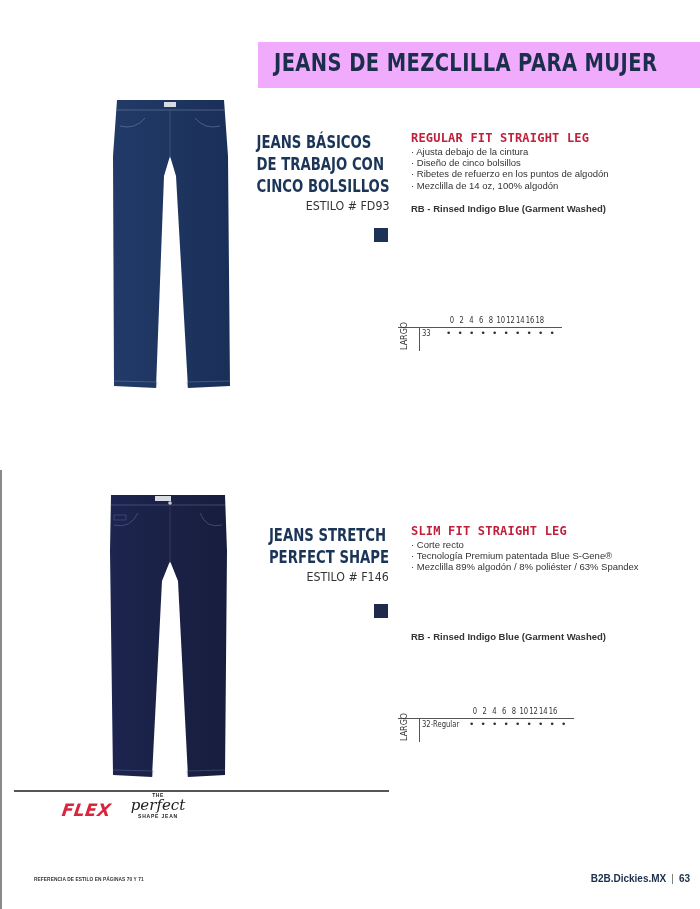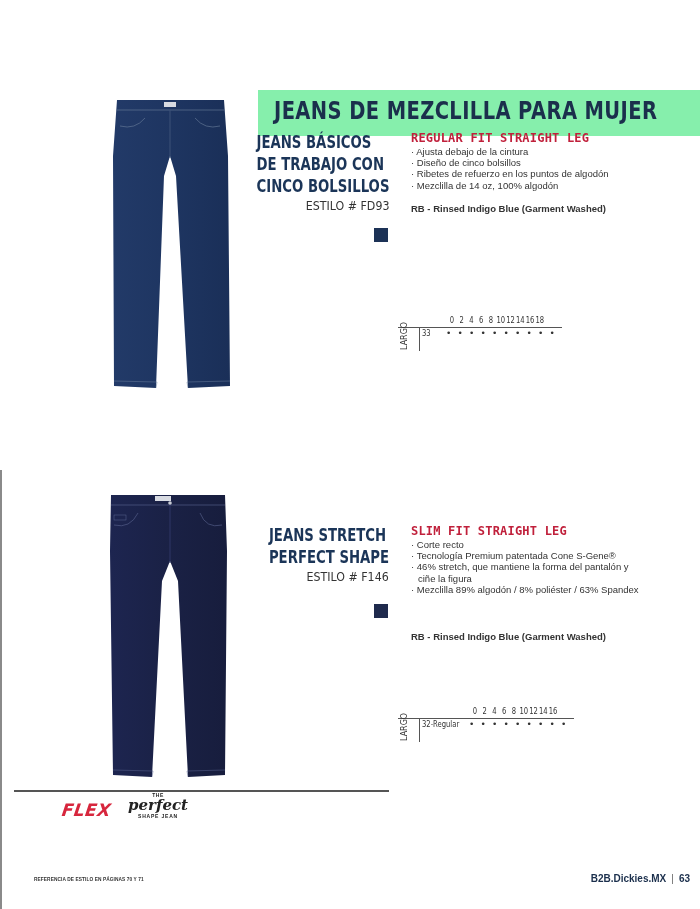--- a/index.html
+++ b/index.html
@@ -1,21 +1,21 @@
 <!DOCTYPE html>
 <html><head>
   <meta charset="utf-8">
   <style>
     * { margin: 0; padding: 0; box-sizing: border-box; }
     html, body { width: 700px; height: 909px; background: #ffffff; overflow: hidden; }
     body { position: relative; font-family: "Liberation Sans", sans-serif; color: #1c2a44; }
 
     .left-rule { position: absolute; left: 0; top: 470px; width: 2px; height: 439px; background: #8a8a8a; }
 
-    .banner { position: absolute; left: 258px; top: 42px; width: 442px; height: 46px; background: #86efac; margin-top: 48px; }
+    .banner { position: absolute; left: 258px; top: 42px; width: 442px; height: 46px; background: #f0abfc; }
     .banner-title { position: absolute; left: 16px; top: 6px; font-family: "DejaVu Sans", sans-serif; font-weight: bold; font-size: 25px; letter-spacing: 0.5px; color: #1b2f4c; transform: scaleX(0.78); transform-origin: left center; white-space: nowrap; }
 
     
     .jeans { position: absolute; }
     .jeans svg { display: block; }
 
     .prod-title { position: absolute; text-align: left; font-family: "DejaVu Sans", sans-serif; font-weight: bold; color: #1b3558; font-size: 17px; line-height: 22px; white-space: nowrap; }
     .prod-title span { display: block; transform: scaleX(0.78); transform-origin: right center; }
     .style-no { position: absolute; text-align: right; font-family: "DejaVu Sans", sans-serif; font-size: 13px; color: #333; white-space: nowrap; transform: scaleX(0.85); transform-origin: right center; }
     .swatch { position: absolute; width: 14px; height: 14px; }
@@ -33,21 +33,21 @@
     .size-vline { position: absolute; left: 21px; top: 11px; width: 1px; height: 24px; background: #555; }
     .largo { position: absolute; left: 2px; top: 34px; font-size: 8px; transform: rotate(-90deg); transform-origin: left top; white-space: nowrap; }
     .row-label { position: absolute; left: 24px; top: 13px; font-size: 8px; white-space: nowrap; transform: scaleX(0.85); transform-origin: left top; }
     .dots { position: absolute; top: 13px; display: flex; }
     .dots span { width: 11.5px; text-align: center; font-size: 9px; line-height: 9px; }
 
     .flex-rule { position: absolute; left: 14px; top: 790px; width: 375px; height: 1.5px; background: #555; }
     .flex-logo { position: absolute; left: 62px; top: 800px; font-family: "DejaVu Sans", sans-serif; font-weight: bold; font-style: italic; font-size: 17px; color: #d7263d; letter-spacing: 0.5px; transform: skewX(-8deg); }
     .perfect-logo { position: absolute; left: 128px; top: 792px; width: 60px; height: 36px; text-align: center; color: #222; }
     .perfect-the { font-size: 5px; font-weight: bold; letter-spacing: 0.5px; display: block; }
-    .perfect-word { font-family: "DejaVu Serif", serif; font-style: italic; font-weight: bold; font-size: 15px; line-height: 15px; display: block; }
+    .perfect-word { font-family: "DejaVu Serif", serif; font-style: italic; font-weight: normal; font-size: 15px; line-height: 15px; display: block; }
     .perfect-sub { font-size: 5px; font-weight: bold; letter-spacing: 0.8px; display: block; }
 
     .footer-ref { position: absolute; left: 34px; top: 876px; font-size: 6px; font-weight: bold; color: #333; letter-spacing: 0.1px; white-space: nowrap; transform: scaleX(0.8); transform-origin: left center; }
     .footer-site { position: absolute; right: 10px; top: 873px; font-size: 10px; font-weight: bold; color: #1b2f4c; white-space: nowrap; }
     .footer-site .sep { margin: 0 5px; font-weight: normal; color: #666; }
   </style>
 </head>
 <body>
 
 <div class="left-rule"></div>
@@ -149,22 +149,21 @@
 <div class="prod-title" style="right:311px; top:524px;">
   <span>JEANS STRETCH</span>
   <span>PERFECT SHAPE</span>
 </div>
 <div class="style-no" style="right:311px; top:569px;">ESTILO #  F146</div>
 <div class="swatch" style="left:374px; top:604px; background:#1f2a4d;"></div>
 
 <div class="fit-title" style="left:411px; top:524px;text-align:center;">SLIM FIT STRAIGHT LEG</div>
 <ul class="features" style="left:411px; top:539px; width:230px;">
   <li>Corte recto</li>
-  <li>Tecnología Premium patentada Cone S-Gene®</li>
-  <li>46% stretch, que mantiene la forma del pantalón y ciñe la figura</li>
+  <li>Tecnología Premium patentada Blue S-Gene®</li>
   <li>Mezclilla 89% algodón / 8% poliéster / 63% Spandex</li>
 </ul>
 <div class="color-line" style="left:411px; top:631px;">RB - Rinsed Indigo Blue  (Garment Washed)</div>
 
 <div class="size-chart" style="left:398px; top:707px; width:180px; height:40px;">
   <div class="size-head" style="left:72px;">
     <span>0</span>
       <span>2</span>
       <span>4</span>
       <span>6</span>

